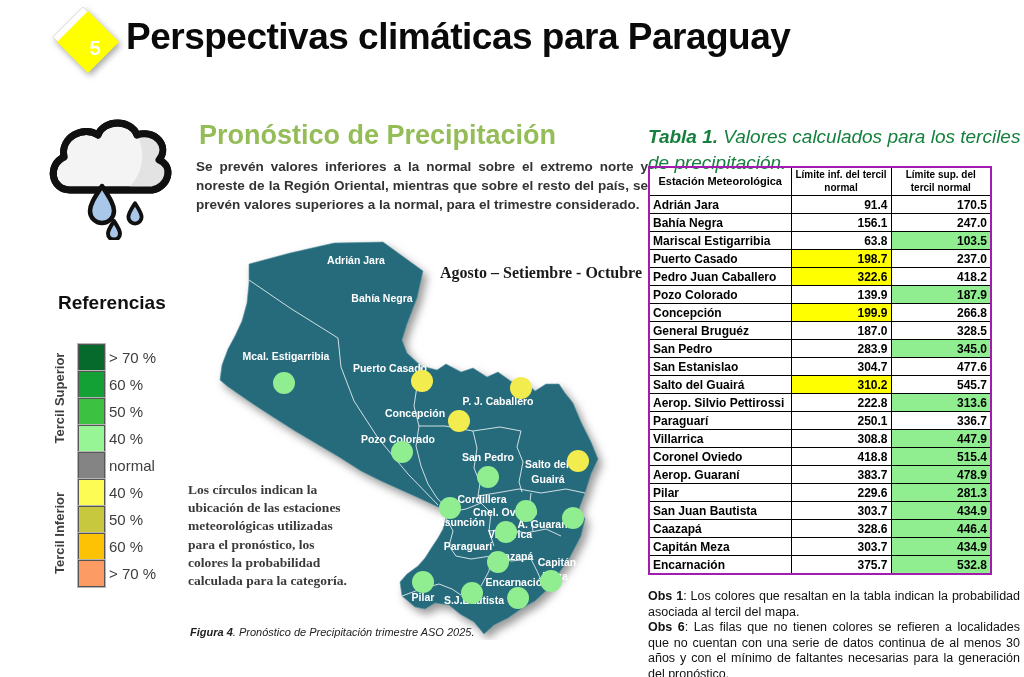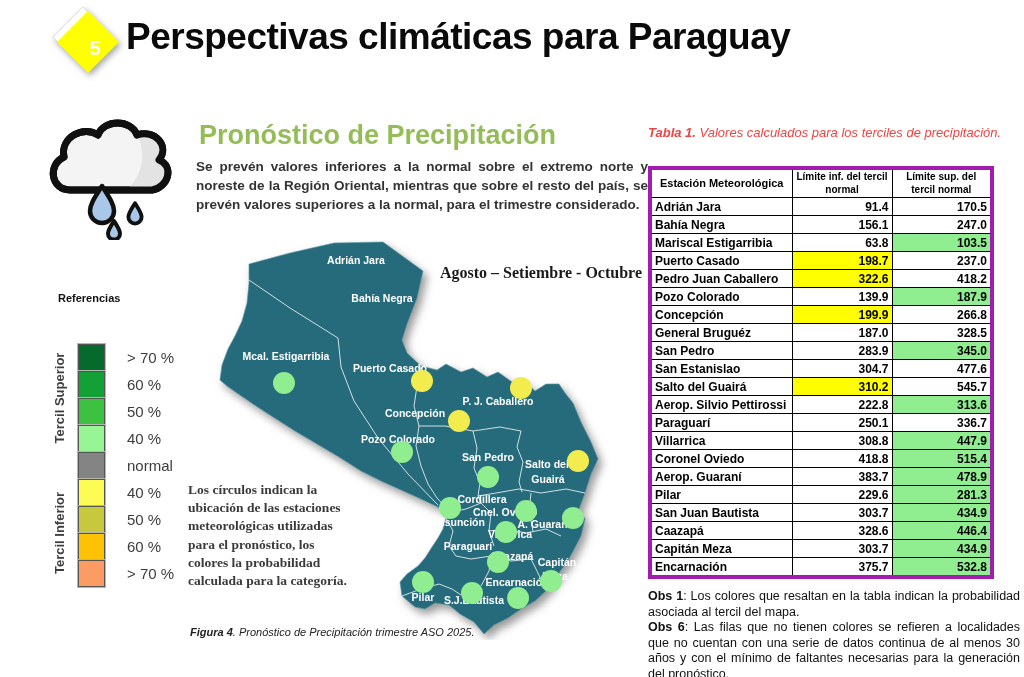--- a/index.html
+++ b/index.html
@@ -6,26 +6,26 @@
   .page{position:relative;width:1024px;height:677px;background:#fff;overflow:hidden;
         font-family:"Liberation Sans",sans-serif;color:#000;}
 
   
   .diamond-svg{position:absolute;left:52px;top:6px;filter:drop-shadow(2px 3px 3px rgba(0,0,0,0.35));}
   .page-title{position:absolute;left:126px;top:16px;margin:0;font-size:37px;font-weight:bold;
               letter-spacing:-0.5px;color:#0a0a0a;white-space:nowrap;}
 
   
   .cloud-svg{position:absolute;left:40px;top:102px;}
-  .legend-title{position:absolute;left:58px;top:292px;font-size:11px;font-weight:bold;color:#111;}
+  .legend-title{position:absolute;left:58px;top:292px;font-size:19px;font-weight:bold;color:#111;}
   .legend-rows{position:absolute;left:78px;top:344px;}
   .legend-row{display:flex;align-items:center;height:27px;}
   .legend-swatch{width:27px;height:27px;box-sizing:border-box;border:1px solid #555;margin-top:-1px;
                  outline:1px solid #b5b5b5;}
-  .legend-label{padding-left:22px;font-size:15px;color:#3d3d3d;line-height:27px;white-space:nowrap;}
+  .legend-label{padding-left:4px;font-size:15px;color:#3d3d3d;line-height:27px;white-space:nowrap;}
   .v-label{position:absolute;width:110px;height:20px;text-align:center;font-size:13px;font-weight:bold;
            color:#3f3f3f;transform:rotate(-90deg);white-space:nowrap;}
   .v-label.sup{left:7px;top:388px;}
   .v-label.inf{left:7px;top:523px;}
 
   
   .forecast-heading{position:absolute;left:199px;top:120px;margin:0;font-size:27px;font-weight:bold;
                     color:var(--heading-green);white-space:nowrap;}
   .forecast-body{position:absolute;left:196px;top:157px;width:452px;font-size:13.5px;font-weight:bold;
                  color:#333;text-align:justify;line-height:1.42;}
@@ -39,25 +39,25 @@
   .figure-caption{position:absolute;left:190px;top:626px;font-size:11px;font-style:italic;color:#222;}
   .figure-caption b{font-weight:bold;}
 
   .map-svg{position:absolute;left:190px;top:240px;}
   .country{fill:var(--map-fill);stroke:#5c97a5;stroke-width:0.6;}
   .dept-line{fill:none;stroke:rgba(255,255,255,0.78);stroke-width:1;}
   .map-shadow{filter:drop-shadow(4px 5px 4px rgba(70,70,70,0.55));}
   .map-label{font:bold 10.5px "Liberation Sans",sans-serif;fill:#ffffff;text-anchor:middle;}
 
   
-  .table-title{position:absolute;left:648px;top:124px;width:376px;font-size:13px;font-style:italic;
-               color:#ef4444;line-height:1.35;}
+  .table-title{position:absolute;left:648px;top:124px;width:376px;font-size:19px;font-style:italic;
+               color:#15803d;line-height:1.35;}
   .table-title b{font-weight:bold;}
   .terciles-table{position:absolute;left:648px;top:166px;border-collapse:collapse;table-layout:fixed;
-                  width:342px;border:4px solid #a21caf;}
+                  width:342px;border:2px solid #a21caf;}
   .terciles-table col.c-name{width:142px;}
   .terciles-table col.c-num{width:100px;}
   .terciles-table th{border:1px solid #000;font-weight:bold;text-align:center;padding:1px 2px;
                      font-size:10px;line-height:1.25;}
   .terciles-table th.th-name{font-size:11px;}
   .terciles-table td{border:1px solid #000;font-weight:bold;font-size:12px;height:17px;
                      padding:0 3px;white-space:nowrap;overflow:hidden;}
   .terciles-table td.name{text-align:left;}
   .terciles-table td.num{text-align:right;}
   .hl-yellow{background:var(--hl-yellow);}

